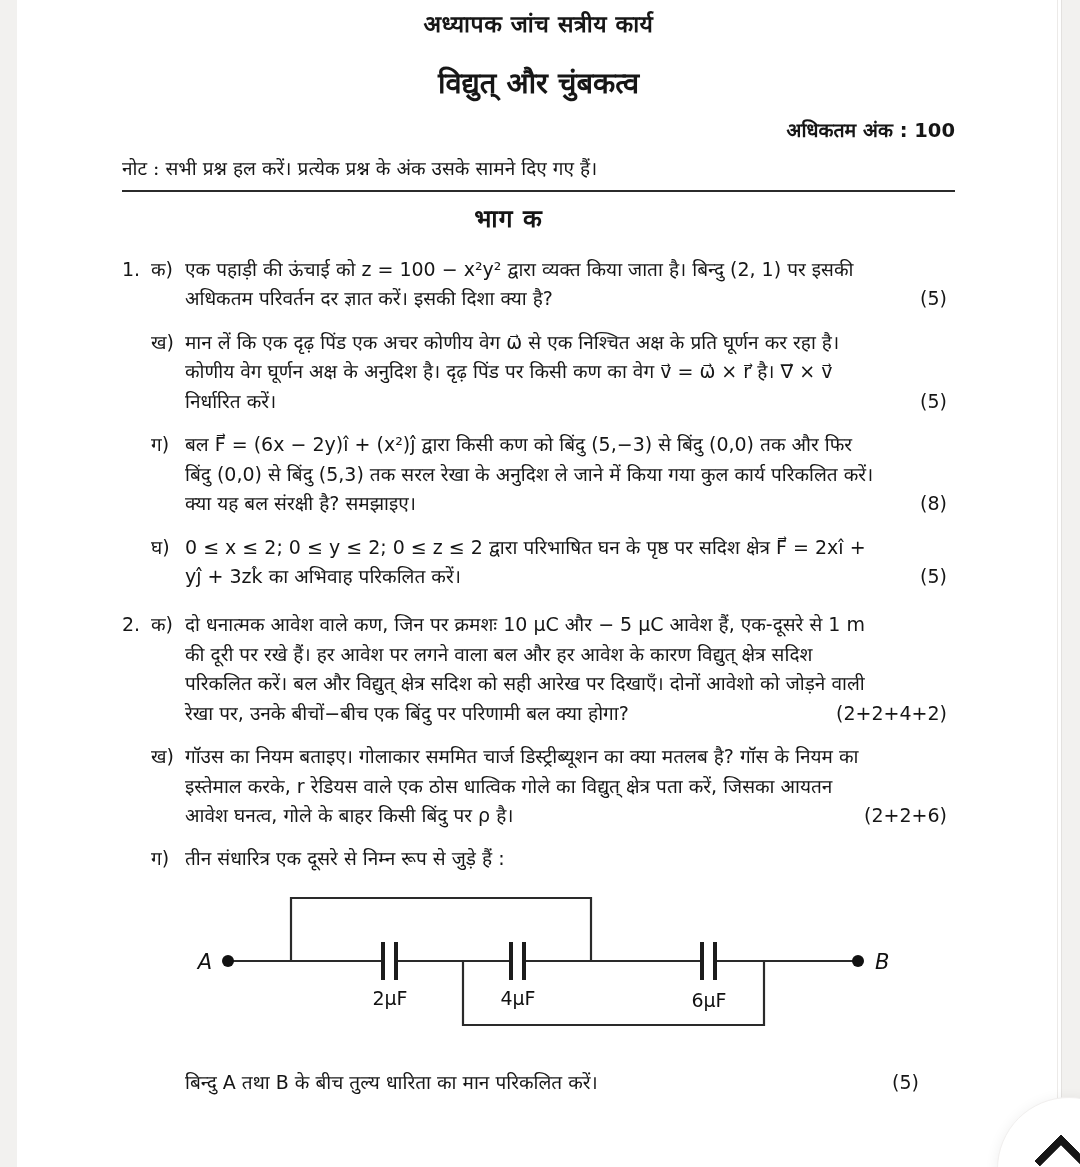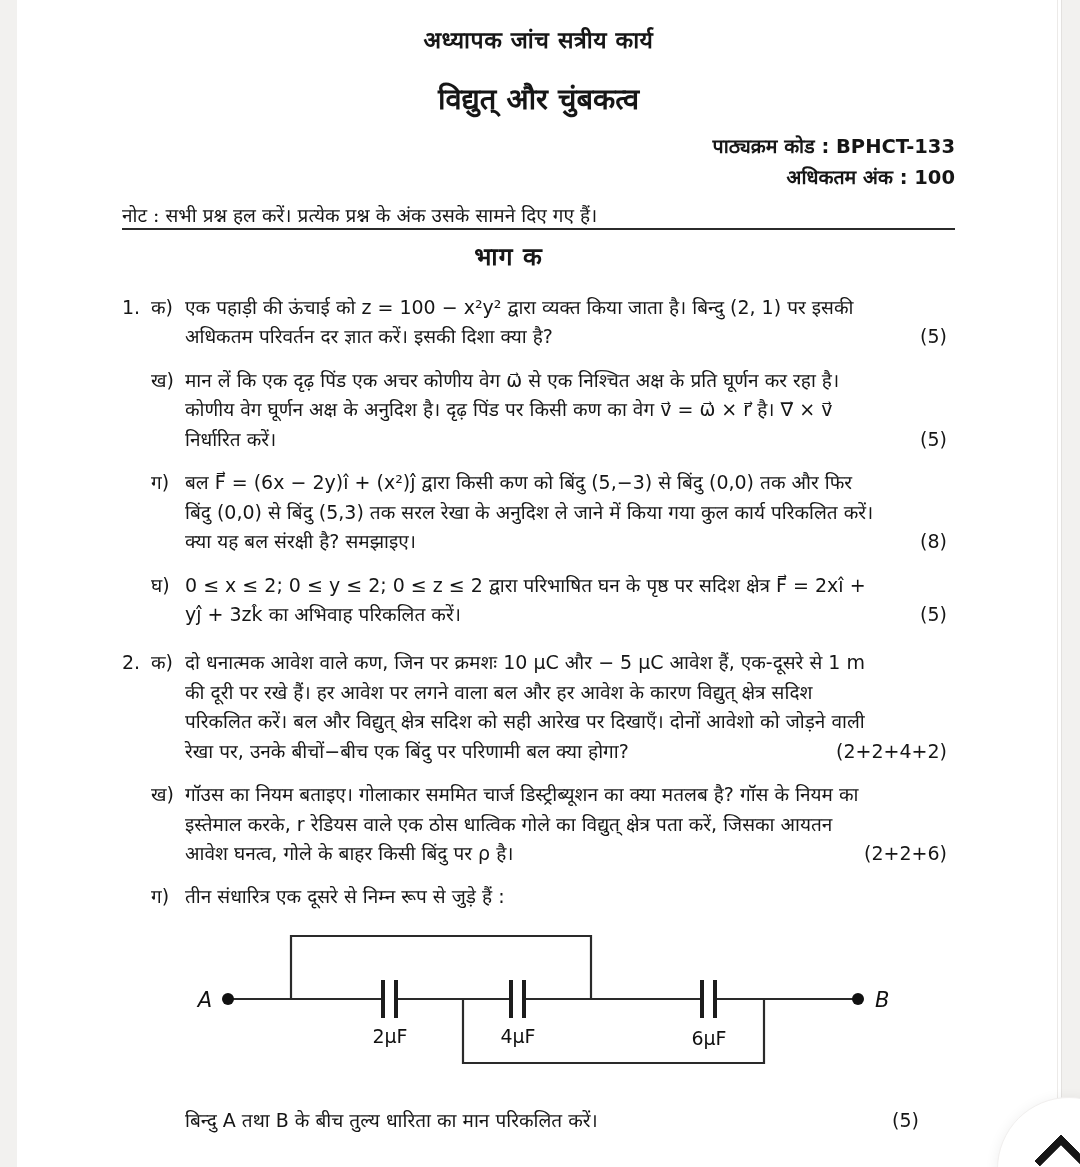--- a/index.html
+++ b/index.html
@@ -5,26 +5,26 @@
   html,body{margin:0;padding:0;}
   body{
     width:1080px;height:1167px;position:relative;overflow:hidden;
     background:#ffffff;color:#161616;
     font-family:"DejaVu Sans","Liberation Sans",sans-serif;
     -webkit-font-smoothing:antialiased;
   }
   .gutter-left{position:absolute;left:0;top:0;width:17px;height:100%;background:#f2f1ef;}
   .page-edge-line{position:absolute;right:22px;top:0;width:1px;height:100%;background:#eceae8;}
   .gutter-right{position:absolute;right:0;top:0;width:18px;height:100%;background:#f2f1ef;border-left:1px solid #e3e1df;}
-  .content{position:absolute;left:122px;top:16px;width:833px;}
+  .content{position:absolute;left:122px;top:0;width:833px;}
   .title1{margin-top:7px;text-align:center;font-size:23px;font-weight:700;letter-spacing:.5px;}
   .title2{margin-top:23px;text-align:center;font-size:29px;font-weight:700;}
   .hdr{margin-top:14px;text-align:right;font-size:19.5px;font-weight:700;line-height:31px;}
   .note{margin-top:9px;font-size:19px;font-family:"DejaVu Serif","Liberation Serif",serif;
-        border-bottom:2px solid #2b2b2b;}
+        padding-bottom:9px;border-bottom:2px solid #2b2b2b;}
   .part-heading{margin-top:9px;text-align:center;font-size:24.5px;font-weight:700;letter-spacing:1px;
                 transform:translateX(-30px);}
   .qarea{margin-top:21px;font-size:19px;line-height:1.55;}
   .qrow{display:flex;align-items:flex-start;margin-bottom:14px;}
   .qrow.q2-start{margin-top:19px;}
   .qnum{width:29px;flex:0 0 29px;}
   .qletter{width:34px;flex:0 0 34px;}
   .qbody{flex:1;position:relative;}
   .qtext{display:block;padding-right:78px;}
   .qmarks{position:absolute;right:8px;bottom:0;white-space:nowrap;}
@@ -49,21 +49,20 @@
 <div class="gutter-left"></div>
 <div class="page-edge-line"></div>
 <div class="gutter-right"></div>
 
 <div class="content">
 
   <div class="title1">अध्यापक जांच सत्रीय कार्य</div>
   <div class="title2">विद्युत् और चुंबकत्व</div>
 
   <div class="hdr">
-    <div>पाठ्यक्रम कोड : BPHCT-133</div>
     <div>अधिकतम अंक : 100</div>
   </div>
 
   <div class="note">नोट : सभी प्रश्न हल करें। प्रत्येक प्रश्न के अंक उसके सामने दिए गए हैं।</div>
 
   <div class="part-heading">भाग क</div>
 
   <div class="qarea">
 
     <div class="qrow">

